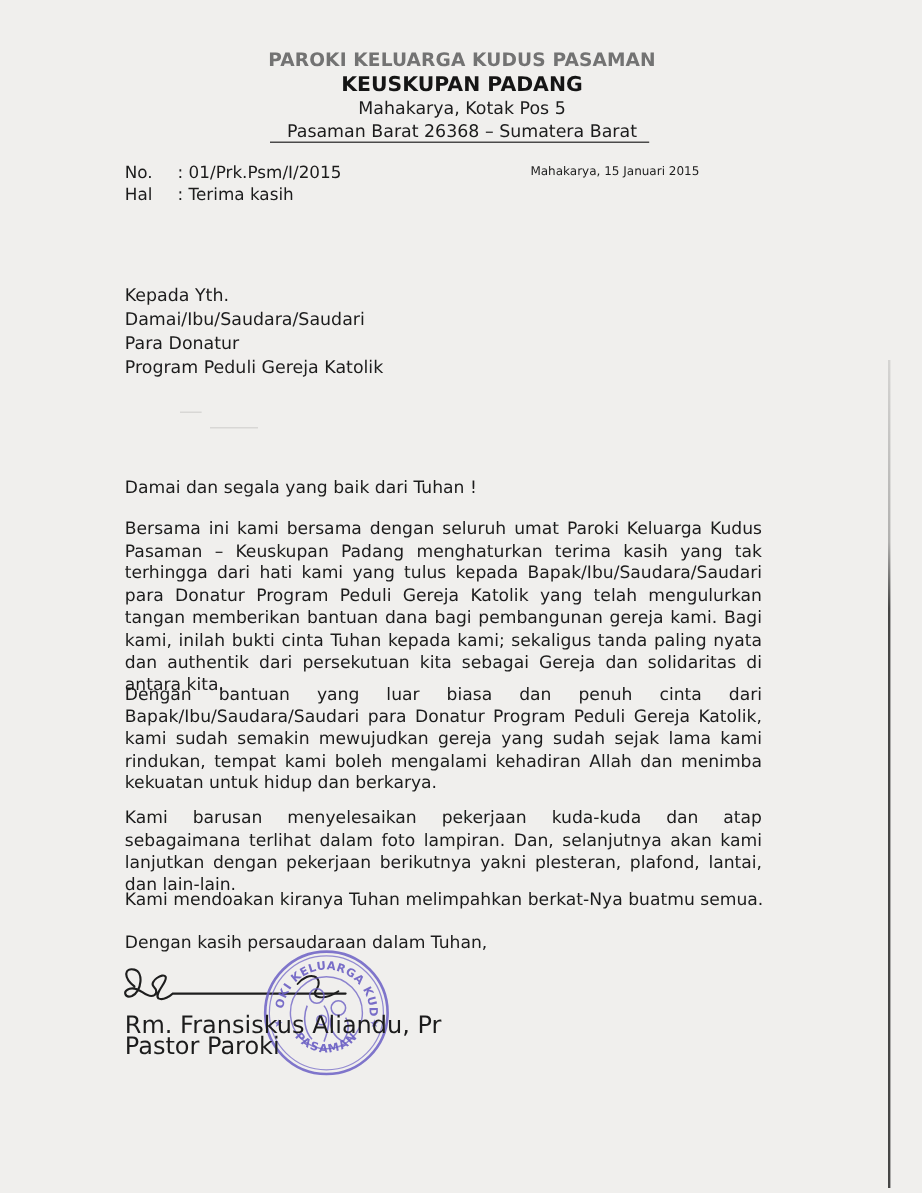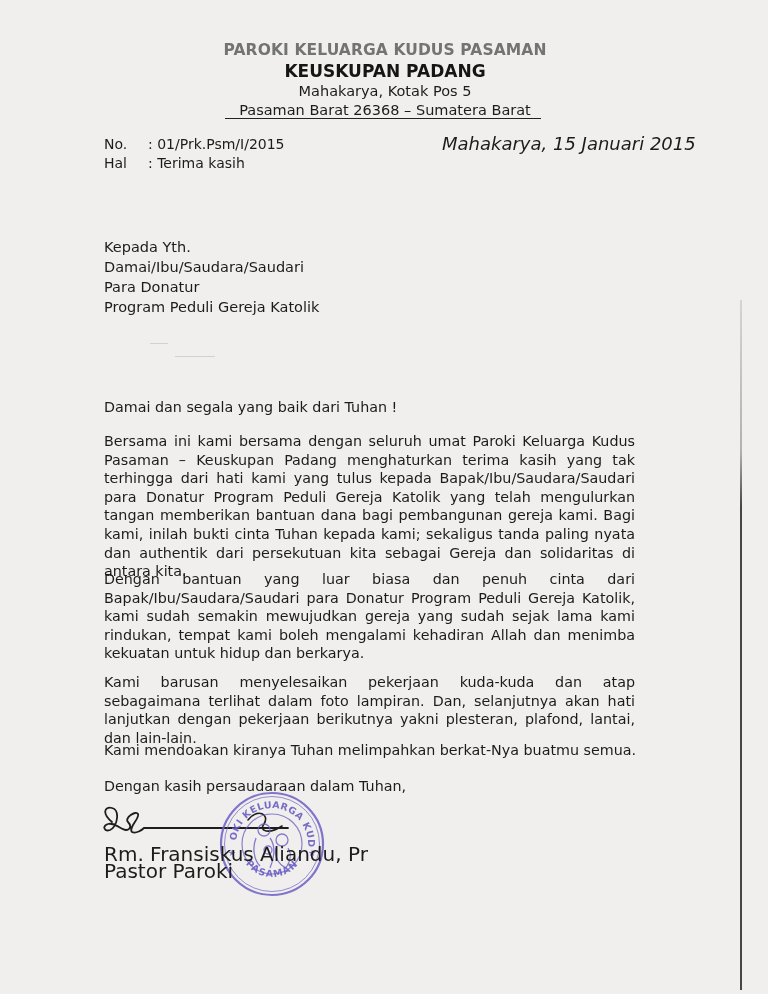--- a/index.html
+++ b/index.html
@@ -63,24 +63,23 @@
       line-height: 18.5px;
     }
     .meta-row { display: flex; white-space: nowrap; }
     .meta-label { display: inline-block; }
     .meta-label.w { width: 44px; }
     .meta-sep { margin-right: 3px; }
     .date {
       position: absolute;
       left: 442px;
       top: 135px;
-      font-size: 18px;
+      font-size: 10px;
       line-height: 18.5px;
       white-space: nowrap;
-      font-style: italic;
     }
     .recipient {
       position: absolute;
       left: 104px;
       top: 237px;
       font-size: 14.5px;
       line-height: 20px;
       white-space: nowrap;
     }
     .body-text {
@@ -165,21 +164,21 @@
     <div>Para Donatur</div>
     <div>Program Peduli Gereja Katolik</div>
   </div>
 
   <div class="speck" style="left:150px; top:343px; width:18px;"></div>
   <div class="speck" style="left:175px; top:356px; width:40px;"></div>
 
   <div class="body-text greeting">Damai dan segala yang baik dari Tuhan !</div>
   <div class="body-text para p1">Bersama ini kami bersama dengan seluruh umat Paroki Keluarga Kudus Pasaman – Keuskupan Padang menghaturkan terima kasih yang tak terhingga dari hati kami yang tulus kepada Bapak/Ibu/Saudara/Saudari para Donatur Program Peduli Gereja Katolik yang telah mengulurkan tangan memberikan bantuan dana bagi pembangunan gereja kami. Bagi kami, inilah bukti cinta Tuhan kepada kami; sekaligus tanda paling nyata dan authentik dari persekutuan kita sebagai Gereja dan solidaritas di antara kita.</div>
   <div class="body-text para p2">Dengan bantuan yang luar biasa dan penuh cinta dari Bapak/Ibu/Saudara/Saudari para Donatur Program Peduli Gereja Katolik, kami sudah semakin mewujudkan gereja yang sudah sejak lama kami rindukan, tempat kami boleh mengalami kehadiran Allah dan menimba kekuatan untuk hidup dan berkarya.</div>
-  <div class="body-text para p3">Kami barusan menyelesaikan pekerjaan kuda-kuda dan atap sebagaimana terlihat dalam foto lampiran. Dan, selanjutnya akan hati lanjutkan dengan pekerjaan berikutnya yakni plesteran, plafond, lantai, dan lain-lain.</div>
+  <div class="body-text para p3">Kami barusan menyelesaikan pekerjaan kuda-kuda dan atap sebagaimana terlihat dalam foto lampiran. Dan, selanjutnya akan kami lanjutkan dengan pekerjaan berikutnya yakni plesteran, plafond, lantai, dan lain-lain.</div>
   <div class="body-text closing1">Kami mendoakan kiranya Tuhan melimpahkan berkat-Nya buatmu semua.</div>
   <div class="body-text closing2">Dengan kasih persaudaraan dalam Tuhan,</div>
 
   <svg class="signature" viewBox="0 0 200 42">
     <path d="M14 22 C4 14, 6 6, 14 8 C22 10, 20 26, 12 30 C6 32, 4 26, 10 24 C18 22, 22 30, 28 30 C32 30, 34 26, 30 22 C26 18, 38 10, 40 14 C42 18, 30 28, 34 32 C38 34, 44 30, 46 28 L190 28" fill="none" stroke="#1e1e1e" stroke-width="1.8" stroke-linecap="round"></path>
     <path d="M150 20 C160 8, 172 14, 166 24 C160 32, 172 34, 184 26" fill="none" stroke="#1e1e1e" stroke-width="1.6" stroke-linecap="round"></path>
   </svg>
 
   <svg class="stamp" viewBox="0 0 108 108">
     <defs>

